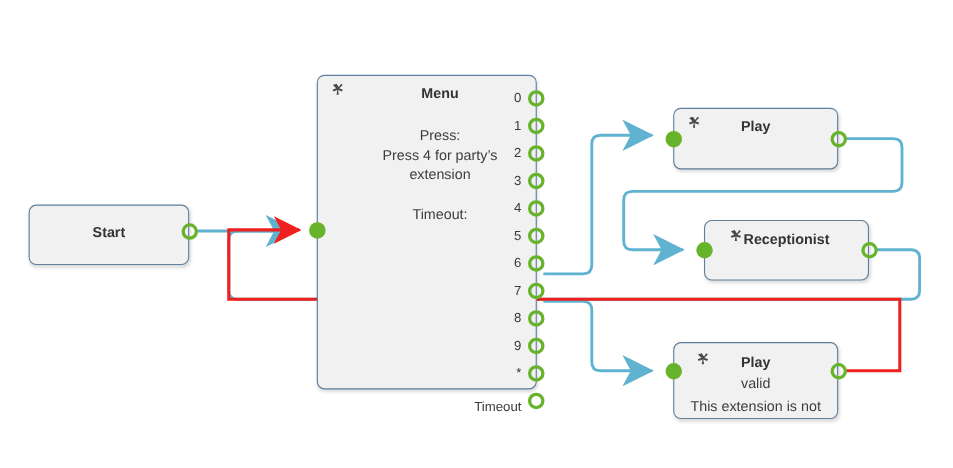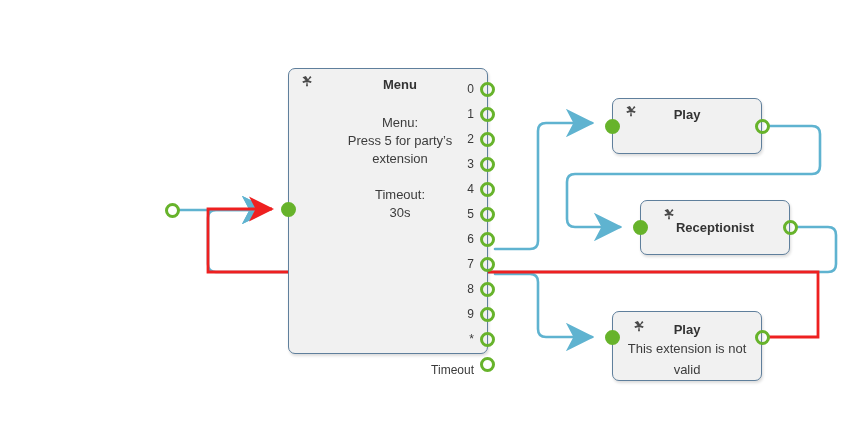--- a/index.html
+++ b/index.html
@@ -100,21 +100,21 @@
   }
   #node-menu .menu-gap { height: 18px; }
 
   
   #node-play1 { left: 612px; top: 98px; width: 150px; height: 56px; }
   #node-play1 .node-title { margin-top: 8px; }
   #node-play1 .node-sub { margin-top: 3px; }
 
   
   #node-reception { left: 640px; top: 200px; width: 150px; height: 55px; }
-  #node-reception .node-title { margin-top: 19px; }
+  #node-reception .node-title { margin-top: 9px; }
   #node-reception .node-sub { margin-top: 3px; }
 
   
   #node-play2 { left: 612px; top: 311px; width: 150px; height: 70px; }
   #node-play2 .node-title { margin-top: 10px; }
   #node-play2 .node-sub { margin-top: 3px; }
 </style>
 </head>
 <body>
 
@@ -143,37 +143,39 @@
 
       <path d="M 798 227 L 828 227 Q 836 227 836 235 L 836 264 Q 836 272 828 272
                L 216 272 Q 208 272 208 264 L 208 218 Q 208 210 216 210 L 268 210" marker-end="url(#arrow-teal)"></path>
     </g>
 
     <g fill="none" stroke="#ee2020" stroke-width="2.8" stroke-linecap="butt" stroke-linejoin="miter">
       <path d="M 768 337 L 818 337 L 818 272 L 208 272 L 208 209 L 272 209" marker-end="url(#arrow-red)"></path>
     </g>
   </svg>
 
+  <div class="node" id="node-start">
+    <div class="node-title">Start</div>
+  </div>
   <div class="port" style="left:165px; top:203px;"></div>
 
   <div class="node" id="node-menu">
     <span class="close-icon">
       <svg width="14" height="14" viewBox="0 0 14 14">
         <path d="M1.5 2.2 L4.6 5.3 L1.3 6.6 L2.2 8.1 L5.6 6.9 L5.0 11.2 L7.0 11.2
                  L6.4 6.9 L9.8 8.1 L10.7 6.6 L7.4 5.3 L10.5 2.2 L9.1 1.1 L7.0 4.2
                  L4.9 1.1 Z" fill="#4a4a4a"></path>
       </svg>
     </span>
     <div class="node-title">Menu</div>
     <div class="menu-body">
-      <div class="node-sub">Menu:</div>
-      <div class="node-sub">Press 5 for party’s extension</div>
+      <div class="node-sub">Press:</div>
+      <div class="node-sub">Press 4 for party’s extension</div>
       <div class="menu-gap"></div>
       <div class="node-sub">Timeout:</div>
-      <div class="node-sub">30s</div>
     </div>
   </div>
 
   <div class="port filled" style="left:281px; top:202px;"></div>
 
   <div id="menu-ports">
       <div class="port-label" style="left: 350px; top: 82px; width: 124px;">0</div>
       <div class="port" style="left: 480px; top: 82px;"></div>
       <div class="port-label" style="left: 350px; top: 107px; width: 124px;">1</div>
       <div class="port" style="left: 480px; top: 107px;"></div>
@@ -227,19 +229,19 @@
 
   <div class="node" id="node-play2">
     <span class="close-icon" style="left:20px; top:8px;">
       <svg width="14" height="14" viewBox="0 0 14 14">
         <path d="M1.5 2.2 L4.6 5.3 L1.3 6.6 L2.2 8.1 L5.6 6.9 L5.0 11.2 L7.0 11.2
                  L6.4 6.9 L9.8 8.1 L10.7 6.6 L7.4 5.3 L10.5 2.2 L9.1 1.1 L7.0 4.2
                  L4.9 1.1 Z" fill="#4a4a4a"></path>
       </svg>
     </span>
     <div class="node-title">Play</div>
+    <div class="node-sub">valid</div>
     <div class="node-sub">This extension is not</div>
-    <div class="node-sub">valid</div>
   </div>
   <div class="port filled" style="left:605px; top:330px;"></div>
   <div class="port" style="left:755px; top:330px;"></div>
 
 </div>
 
 </body></html>

